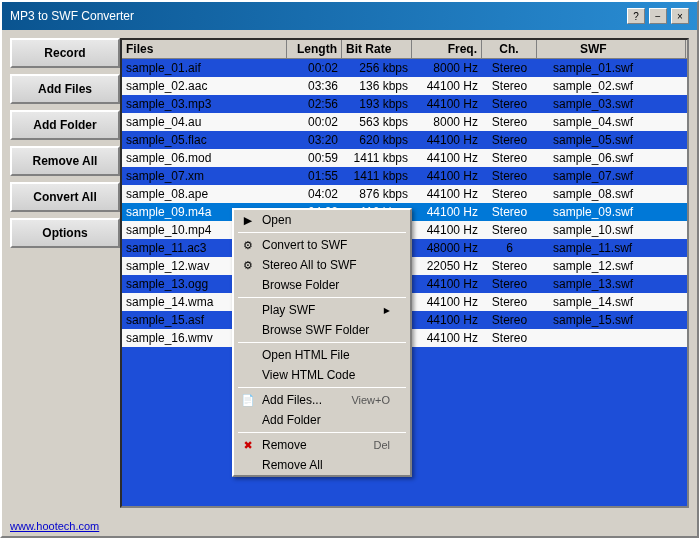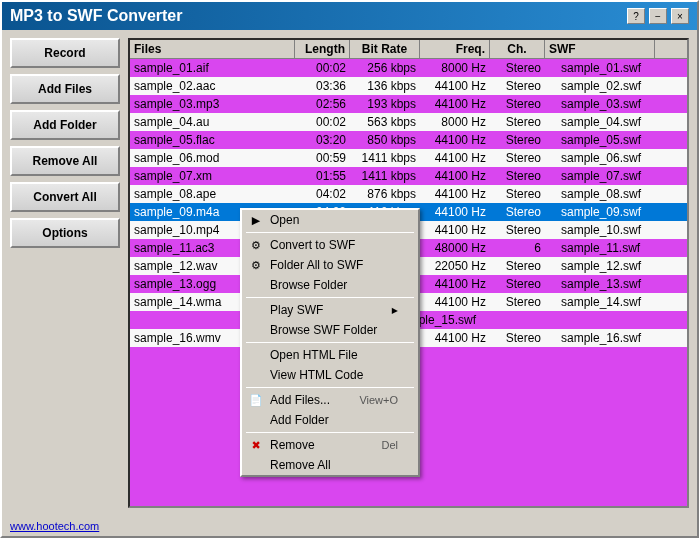--- a/index.html
+++ b/index.html
@@ -24,22 +24,22 @@
     .title-bar {
       background: linear-gradient(to right, #0a5490, #2a8dd4);
       color: white;
       padding: 4px 8px;
       display: flex;
       align-items: center;
       justify-content: space-between;
       height: 28px;
     }
     .title-bar-text {
-      font-size: 16px;
-      font-weight: bold;
+      font-size: 12px;
+      font-weight: normal;
     }
     .title-bar-controls {
       display: flex;
       gap: 4px;
     }
     .title-bar-btn {
       background: #d4d0c8;
       border: 1px solid #808080;
       border-top-color: #ffffff;
       border-left-color: #ffffff;
@@ -48,21 +48,21 @@
       font-size: 10px;
       cursor: pointer;
       display: flex;
       align-items: center;
       justify-content: center;
     }
     .content {
       display: flex;
       flex: 1;
       padding: 8px;
-      gap: 8px;
+      gap: 0;
     }
     .sidebar {
       display: flex;
       flex-direction: column;
       gap: 6px;
       width: 110px;
       flex-shrink: 0;
     }
     .sidebar-btn {
       background: linear-gradient(to bottom, #e8e8e8, #d0d0d0);
@@ -76,21 +76,21 @@
       font-weight: bold;
       color: #000;
     }
     .main-area {
       flex: 1;
       display: flex;
       flex-direction: column;
     }
     .file-list {
       flex: 1;
-      background: #d946ef;
+      background: #1d4ed8;
       border: 2px inset #808080;
       overflow: hidden;
       position: relative;
     }
     .file-list-header {
       display: flex;
       background: #d4d0c8;
       border-bottom: 1px solid #808080;
       position: sticky;
       top: 0;
@@ -117,21 +117,21 @@
       align-items: center;
       height: 18px;
       cursor: default;
     }
     .file-row:nth-child(even) { background: #f8f8f8; }
     .file-row.selected { background: #0078d7; color: white; }
     .file-row .col-files { padding: 0 4px; overflow: hidden; }
     .file-row .col-length { padding: 0 4px; text-align: right; }
     .file-row .col-bitrate { padding: 0 4px; text-align: right; }
     .file-row .col-freq { padding: 0 4px; text-align: right; }
-    .file-row .col-ch { padding: 0 4px; text-align: right; }
+    .file-row .col-ch { padding: 0 4px; text-align: center; }
     .file-row .col-swf { padding: 0 4px; }
     .footer {
       padding: 4px 8px;
       color: #0000cc;
       font-size: 11px;
       text-decoration: underline;
       cursor: pointer;
     }
 
     
@@ -206,24 +206,24 @@
         <button class="sidebar-btn">Convert All</button>
         <button class="sidebar-btn">Options</button>
       </div>
 
     <div class="main-area">
       <div class="file-list">
         <div class="file-list-header">
 
         <div class="col-header" style="width: 165px; text-align: left;">Files</div>
             <div class="col-header" style="width: 55px; text-align: right;">Length</div>
-            <div class="col-header" style="width: 70px; text-align: center;">Bit Rate</div>
+            <div class="col-header" style="width: 70px; text-align: left;">Bit Rate</div>
             <div class="col-header" style="width: 70px; text-align: right;">Freq.</div>
             <div class="col-header" style="width: 55px; text-align: center;">Ch.</div>
-            <div class="col-header" style="width: 110px; text-align: left;">SWF</div>
+            <div class="col-header" style="width: 110px; text-align: left; margin-left: 39px;">SWF</div>
           </div>
         <div class="file-rows">
 
         <div class="file-row">
               <div class="col-files">sample_01.aif</div>
               <div class="col-length">00:02</div>
               <div class="col-bitrate">256 kbps</div>
               <div class="col-freq">8000 Hz</div>
               <div class="col-ch">Stereo</div>
               <div class="col-swf">sample_01.swf</div>
@@ -248,21 +248,21 @@
               <div class="col-files">sample_04.au</div>
               <div class="col-length">00:02</div>
               <div class="col-bitrate">563 kbps</div>
               <div class="col-freq">8000 Hz</div>
               <div class="col-ch">Stereo</div>
               <div class="col-swf">sample_04.swf</div>
             </div>
             <div class="file-row">
               <div class="col-files">sample_05.flac</div>
               <div class="col-length">03:20</div>
-              <div class="col-bitrate">850 kbps</div>
+              <div class="col-bitrate">620 kbps</div>
               <div class="col-freq">44100 Hz</div>
               <div class="col-ch">Stereo</div>
               <div class="col-swf">sample_05.swf</div>
             </div>
             <div class="file-row">
               <div class="col-files">sample_06.mod</div>
               <div class="col-length">00:59</div>
               <div class="col-bitrate">1411 kbps</div>
               <div class="col-freq">44100 Hz</div>
               <div class="col-ch">Stereo</div>
@@ -326,49 +326,49 @@
             </div>
             <div class="file-row">
               <div class="col-files">sample_14.wma</div>
               <div class="col-length"></div>
               <div class="col-bitrate"></div>
               <div class="col-freq">44100 Hz</div>
               <div class="col-ch">Stereo</div>
               <div class="col-swf">sample_14.swf</div>
             </div>
             <div class="file-row">
+              <div class="col-files">sample_15.asf</div>
               <div class="col-length"></div>
               <div class="col-bitrate"></div>
               <div class="col-freq">44100 Hz</div>
               <div class="col-ch">Stereo</div>
               <div class="col-swf">sample_15.swf</div>
             </div>
             <div class="file-row">
               <div class="col-files">sample_16.wmv</div>
               <div class="col-length"></div>
               <div class="col-bitrate"></div>
               <div class="col-freq">44100 Hz</div>
               <div class="col-ch">Stereo</div>
-              <div class="col-swf">sample_16.swf</div>
             </div>
           </div>
         <div class="context-menu">
 
         <div class="context-menu-item">
               <span class="context-menu-icon">▶</span>
               <span>Open</span>
             </div>
             <div class="context-menu-separator"></div>
             <div class="context-menu-item">
               <span class="context-menu-icon">⚙</span>
               <span>Convert to SWF</span>
             </div>
             <div class="context-menu-item">
               <span class="context-menu-icon">⚙</span>
-              <span>Folder All to SWF</span>
+              <span>Stereo All to SWF</span>
             </div>
             <div class="context-menu-item">
               <span>Browse Folder</span>
             </div>
             <div class="context-menu-separator"></div>
             <div class="context-menu-item has-submenu">
               <span>Play SWF</span>
             </div>
             <div class="context-menu-item">
               <span>Browse SWF Folder</span>

